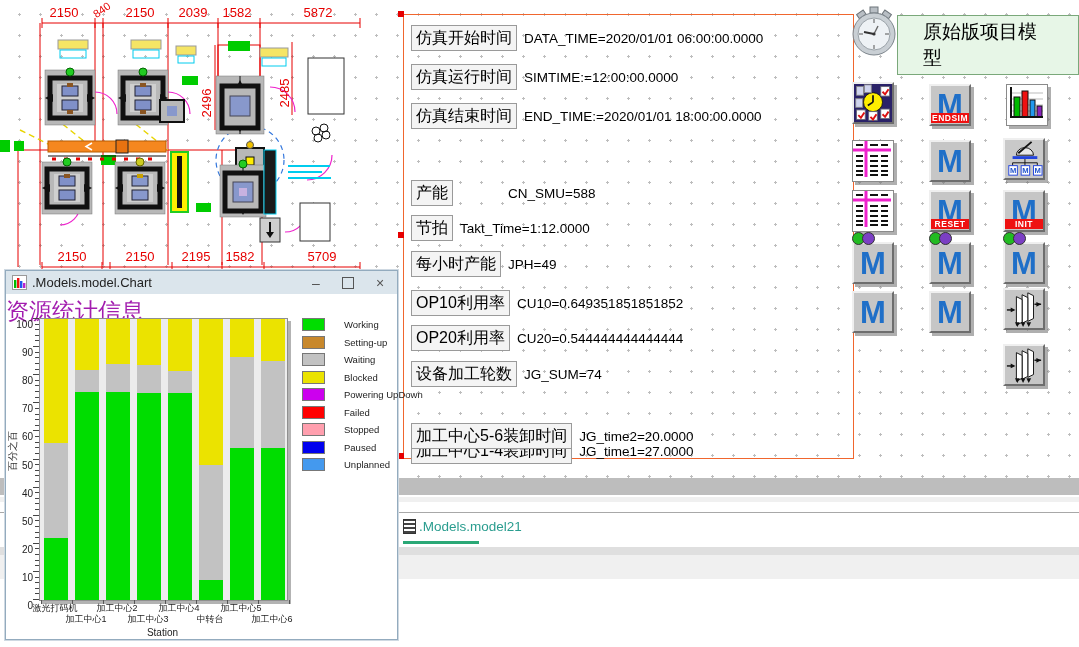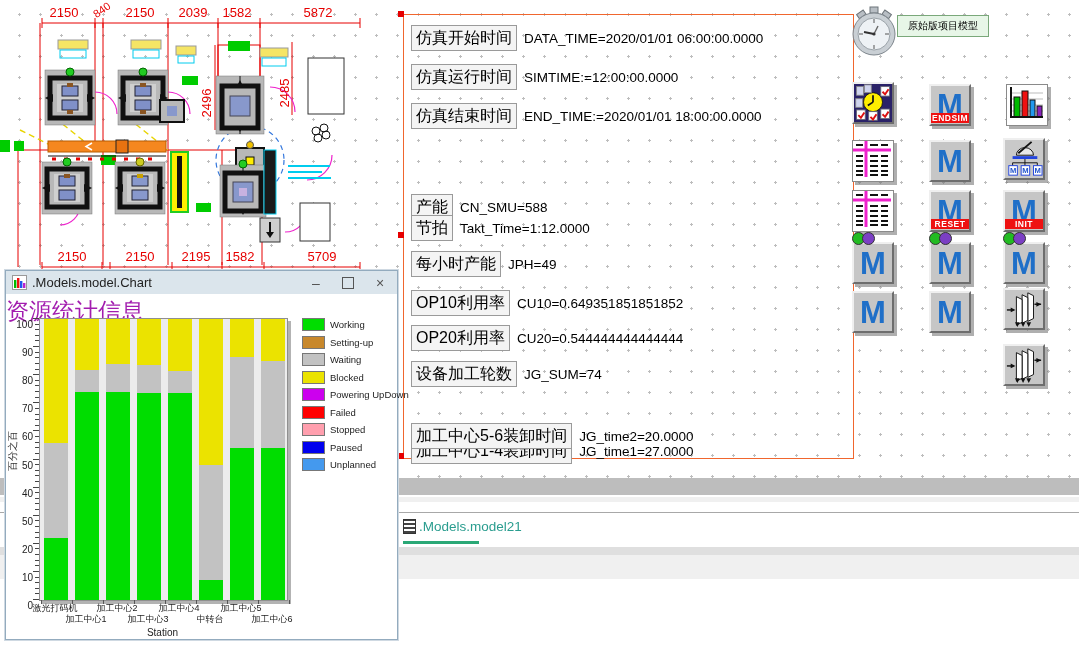--- a/index.html
+++ b/index.html
@@ -15,21 +15,21 @@
   .info-panel{position:absolute;left:403px;top:14px;width:449px;height:443px;
               border:1px solid #f0662e;z-index:5;}
   .handle{position:absolute;width:6px;height:6px;background:#e60000;z-index:6;}
   .info-row{position:absolute;left:7px;display:flex;align-items:center;white-space:nowrap;height:30px;}
   .info-label{display:inline-block;border:1px solid #9a9a9a;background:#f4f4f4;
               padding:2px 4px;font-size:16px;line-height:20px;color:#000;}
   .info-value{margin-left:7px;font-size:13.5px;color:#000;}
   
   .stopwatch{position:absolute;left:851px;top:6px;z-index:5;}
   .model-badge{position:absolute;left:897px;top:15px;z-index:5;background:#e7f6e7;
-               border:1px solid #7aa87a;padding:3px 10px;font-size:10px;}
+               border:1px solid #7aa87a;padding:3px 25px;font-size:19px;}
   
   .tool{position:absolute;z-index:5;}
   .tool3d{position:relative;width:38px;height:38px;background:#c6c6c6;
           border-top:2px solid #efefef;border-left:2px solid #efefef;
           border-right:2px solid #6e6e6e;border-bottom:2px solid #6e6e6e;
           box-shadow:3px 3px 0 rgba(110,110,110,.55);
           display:flex;align-items:center;justify-content:center;}
   .toolflat{position:relative;width:40px;height:40px;background:#fff;border:1px solid #8a8a8a;
           box-shadow:3px 3px 0 rgba(110,110,110,.55);}
   .m-letter{font-weight:bold;font-size:31px;line-height:31px;color:#1f6fc8;
@@ -59,21 +59,21 @@
   .plot{position:absolute;left:33px;top:24px;width:247px;height:281px;background:#ececec;
         border:1px solid #8f8f8f;box-shadow:3px 3px 0 #b3b3b3;}
   .bar-col{position:absolute;bottom:0;width:24px;display:flex;flex-direction:column-reverse;}
   .ytick-label{position:absolute;width:26px;text-align:right;font-size:10px;color:#222;transform:translateY(-50%);margin-top:6px;}
   .ytick{position:absolute;background:#444;height:1px;}
   .xtick{position:absolute;width:1px;height:4px;background:#555;}
   .xlabel{position:absolute;width:64px;text-align:center;font-size:9px;color:#222;}
   .x-axis-title{position:absolute;left:33px;width:247px;text-align:center;font-size:10px;color:#222;}
   .y-axis-title{position:absolute;left:-13px;top:150px;font-size:10px;color:#333;transform:rotate(-90deg);}
   .legend{position:absolute;left:296px;top:24px;display:flex;flex-direction:column;gap:4.5px;}
-  .legend-item{display:flex;align-items:center;gap:5px;}
+  .legend-item{display:flex;align-items:center;gap:19px;}
   .legend-swatch{width:21px;height:11px;border:1px solid #777;}
   .legend-label{font-size:9.5px;color:#222;white-space:nowrap;}
 </style>
 </head>
 <body>
 
 <div class="app">
 
   <div class="canvas">
 
@@ -286,21 +286,21 @@
           <span class="info-value">DATA_TIME=2020/01/01 06:00:00.0000</span>
         </div>
         <div class="info-row" style="top: 47px;">
           <span class="info-label">仿真运行时间</span>
           <span class="info-value">SIMTIME:=12:00:00.0000</span>
         </div>
         <div class="info-row" style="top: 86px;">
           <span class="info-label">仿真结束时间</span>
           <span class="info-value">END_TIME:=2020/01/01 18:00:00.0000</span>
         </div>
-        <div class="info-row" style="top: 177px;">
+        <div class="info-row" style="top: 163px; gap: 48px;">
           <span class="info-label">产能</span>
           <span class="info-value">CN_SMU=588</span>
         </div>
         <div class="info-row" style="top: 198px;">
           <span class="info-label">节拍</span>
           <span class="info-value">Takt_Time=1:12.0000</span>
         </div>
         <div class="info-row" style="top: 234px;">
           <span class="info-label">每小时产能</span>
           <span class="info-value">JPH=49</span>

